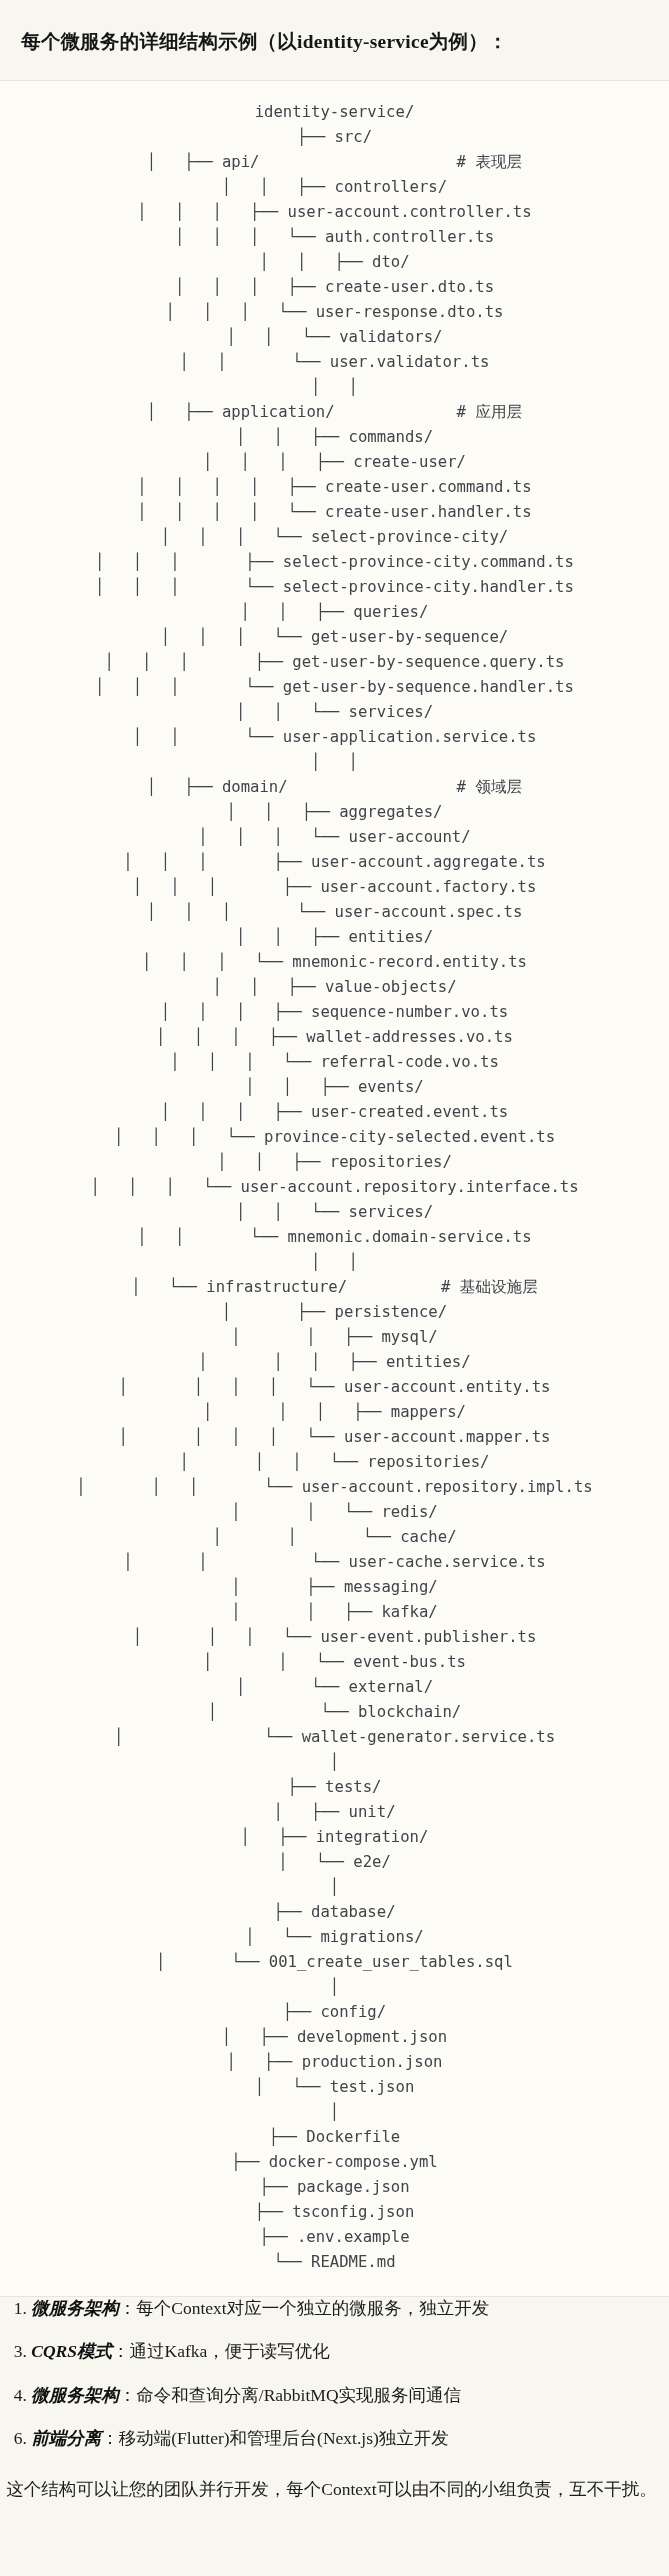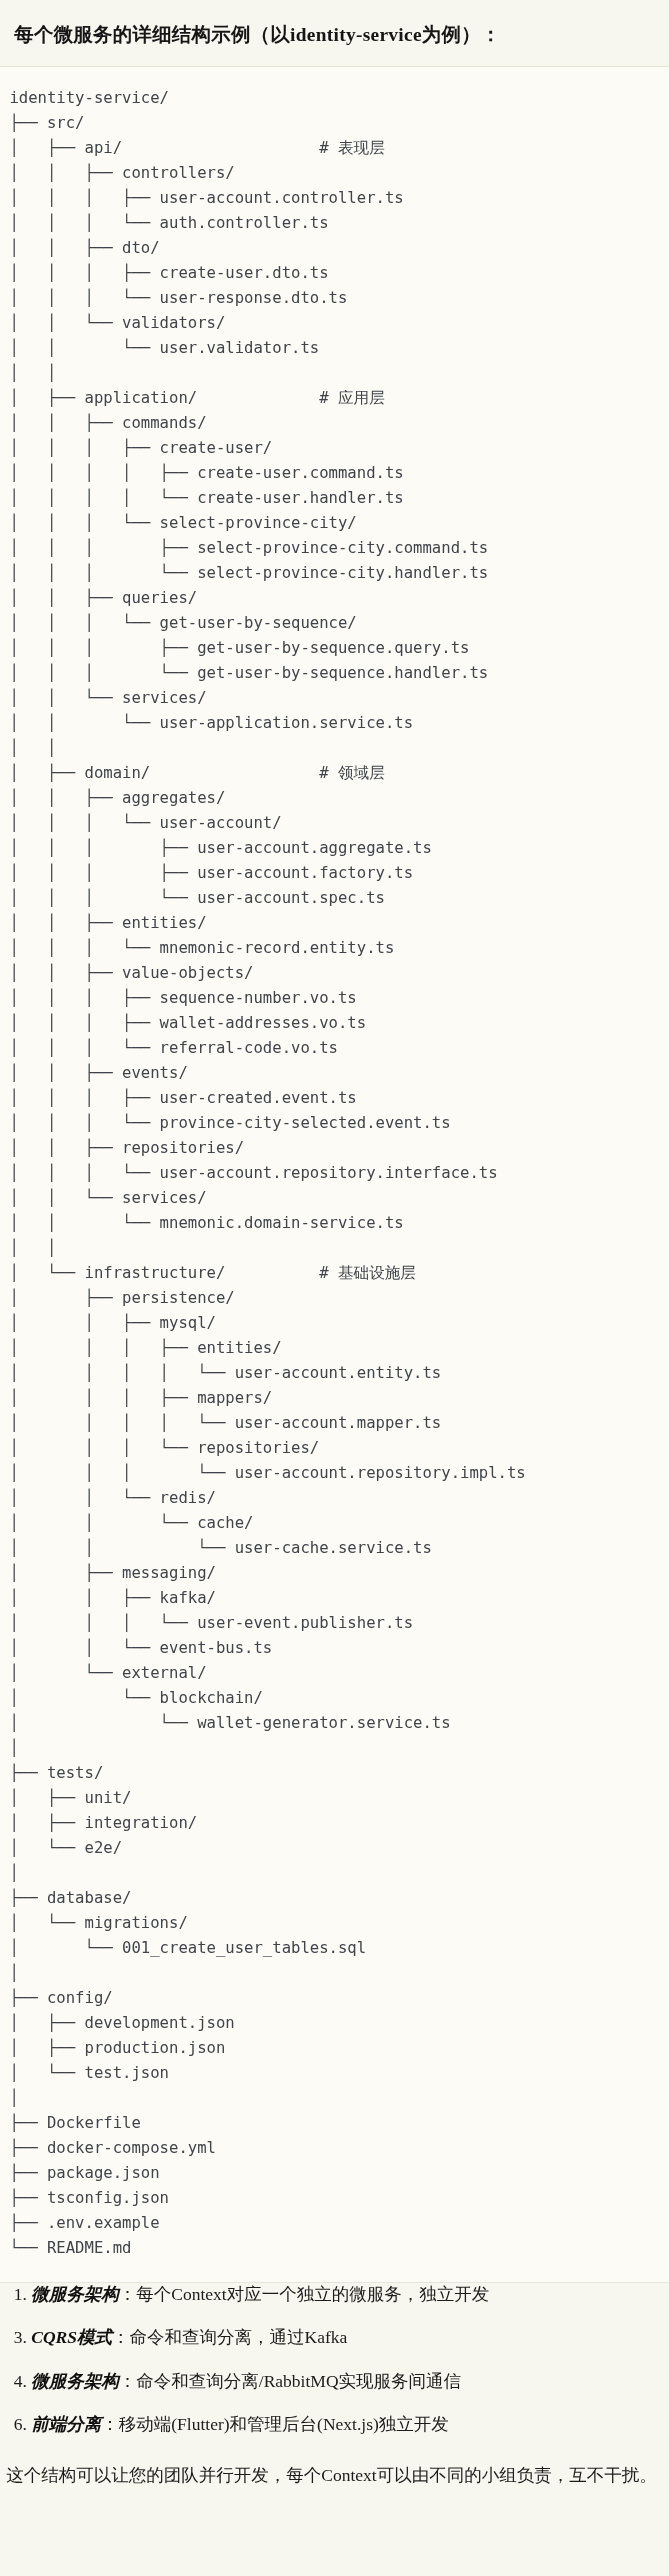--- a/index.html
+++ b/index.html
@@ -10,29 +10,30 @@
     width: 669px;
     min-height: 2576px;
     background: #f7f6ef;
     color: #1c1c1c;
     font-family: "Liberation Serif", "DejaVu Serif", serif;
   }
   .page-title {
     font-size: 19.4px;
     font-weight: bold;
     color: #161616;
-    margin: 8px;
+    margin: 15px;
     padding: 12.5px 7.5px 10px 6.3px;
     letter-spacing: 0.3px;
   }
   .codeblock {
     background: #fcfbf6;
     border-top: 0.6px solid #e7e5dc;
     border-bottom: 0.6px solid #e7e5dc;
     padding: 19px 9.4px 21px 9.4px;
+    text-align: center;
   }
   .tree {
     font-family: "DejaVu Sans Mono", "Liberation Mono", monospace;
     font-size: 15.6px;
     line-height: 25px;
     color: #3f444a;
     white-space: pre;
   }
   .tree div {
     height: 25px;
@@ -73,21 +74,21 @@
   <h2 class="page-title">每个微服务的详细结构示例（以identity-service为例）：</h2>
 
   <div class="codeblock">
     <div class="tree"><div>identity-service/</div><div>├── src/</div><div>│   ├── api/                     # 表现层</div><div>│   │   ├── controllers/</div><div>│   │   │   ├── user-account.controller.ts</div><div>│   │   │   └── auth.controller.ts</div><div>│   │   ├── dto/</div><div>│   │   │   ├── create-user.dto.ts</div><div>│   │   │   └── user-response.dto.ts</div><div>│   │   └── validators/</div><div>│   │       └── user.validator.ts</div><div>│   │</div><div>│   ├── application/             # 应用层</div><div>│   │   ├── commands/</div><div>│   │   │   ├── create-user/</div><div>│   │   │   │   ├── create-user.command.ts</div><div>│   │   │   │   └── create-user.handler.ts</div><div>│   │   │   └── select-province-city/</div><div>│   │   │       ├── select-province-city.command.ts</div><div>│   │   │       └── select-province-city.handler.ts</div><div>│   │   ├── queries/</div><div>│   │   │   └── get-user-by-sequence/</div><div>│   │   │       ├── get-user-by-sequence.query.ts</div><div>│   │   │       └── get-user-by-sequence.handler.ts</div><div>│   │   └── services/</div><div>│   │       └── user-application.service.ts</div><div>│   │</div><div>│   ├── domain/                  # 领域层</div><div>│   │   ├── aggregates/</div><div>│   │   │   └── user-account/</div><div>│   │   │       ├── user-account.aggregate.ts</div><div>│   │   │       ├── user-account.factory.ts</div><div>│   │   │       └── user-account.spec.ts</div><div>│   │   ├── entities/</div><div>│   │   │   └── mnemonic-record.entity.ts</div><div>│   │   ├── value-objects/</div><div>│   │   │   ├── sequence-number.vo.ts</div><div>│   │   │   ├── wallet-addresses.vo.ts</div><div>│   │   │   └── referral-code.vo.ts</div><div>│   │   ├── events/</div><div>│   │   │   ├── user-created.event.ts</div><div>│   │   │   └── province-city-selected.event.ts</div><div>│   │   ├── repositories/</div><div>│   │   │   └── user-account.repository.interface.ts</div><div>│   │   └── services/</div><div>│   │       └── mnemonic.domain-service.ts</div><div>│   │</div><div>│   └── infrastructure/          # 基础设施层</div><div>│       ├── persistence/</div><div>│       │   ├── mysql/</div><div>│       │   │   ├── entities/</div><div>│       │   │   │   └── user-account.entity.ts</div><div>│       │   │   ├── mappers/</div><div>│       │   │   │   └── user-account.mapper.ts</div><div>│       │   │   └── repositories/</div><div>│       │   │       └── user-account.repository.impl.ts</div><div>│       │   └── redis/</div><div>│       │       └── cache/</div><div>│       │           └── user-cache.service.ts</div><div>│       ├── messaging/</div><div>│       │   ├── kafka/</div><div>│       │   │   └── user-event.publisher.ts</div><div>│       │   └── event-bus.ts</div><div>│       └── external/</div><div>│           └── blockchain/</div><div>│               └── wallet-generator.service.ts</div><div>│</div><div>├── tests/</div><div>│   ├── unit/</div><div>│   ├── integration/</div><div>│   └── e2e/</div><div>│</div><div>├── database/</div><div>│   └── migrations/</div><div>│       └── 001_create_user_tables.sql</div><div>│</div><div>├── config/</div><div>│   ├── development.json</div><div>│   ├── production.json</div><div>│   └── test.json</div><div>│</div><div>├── Dockerfile</div><div>├── docker-compose.yml</div><div>├── package.json</div><div>├── tsconfig.json</div><div>├── .env.example</div><div>└── README.md</div></div>
   </div>
 
   <div class="notes">
 
     <div>
         <div class="note-item"><span class="note-num">1. </span><span class="note-label">微服务架构</span><span>：</span><span class="note-text">每个Context对应一个独立的微服务，独立开发</span></div>
-        <div class="note-item"><span class="note-num">3. </span><span class="note-label">CQRS模式</span><span>：</span><span class="note-text">命令和查询分离，通过Kafka</span></div>
+        <div class="note-item"><span class="note-num">3. </span><span class="note-label">CQRS模式</span><span>：</span><span class="note-text">通过Kafka，便于读写优化</span></div>
         <div class="note-item"><span class="note-num">4. </span><span class="note-label">微服务架构</span><span>：</span><span class="note-text">命令和查询分离/RabbitMQ实现服务间通信</span></div>
         <div class="note-item"><span class="note-num">6. </span><span class="note-label">前端分离</span><span>：</span><span class="note-text">移动端(Flutter)和管理后台(Next.js)独立开发</span></div>
       </div>
 
     <p class="footer-text">这个结构可以让您的团队并行开发，每个Context可以由不同的小组负责，互不干扰。</p>
   </div>
 
 </div>
 
 

